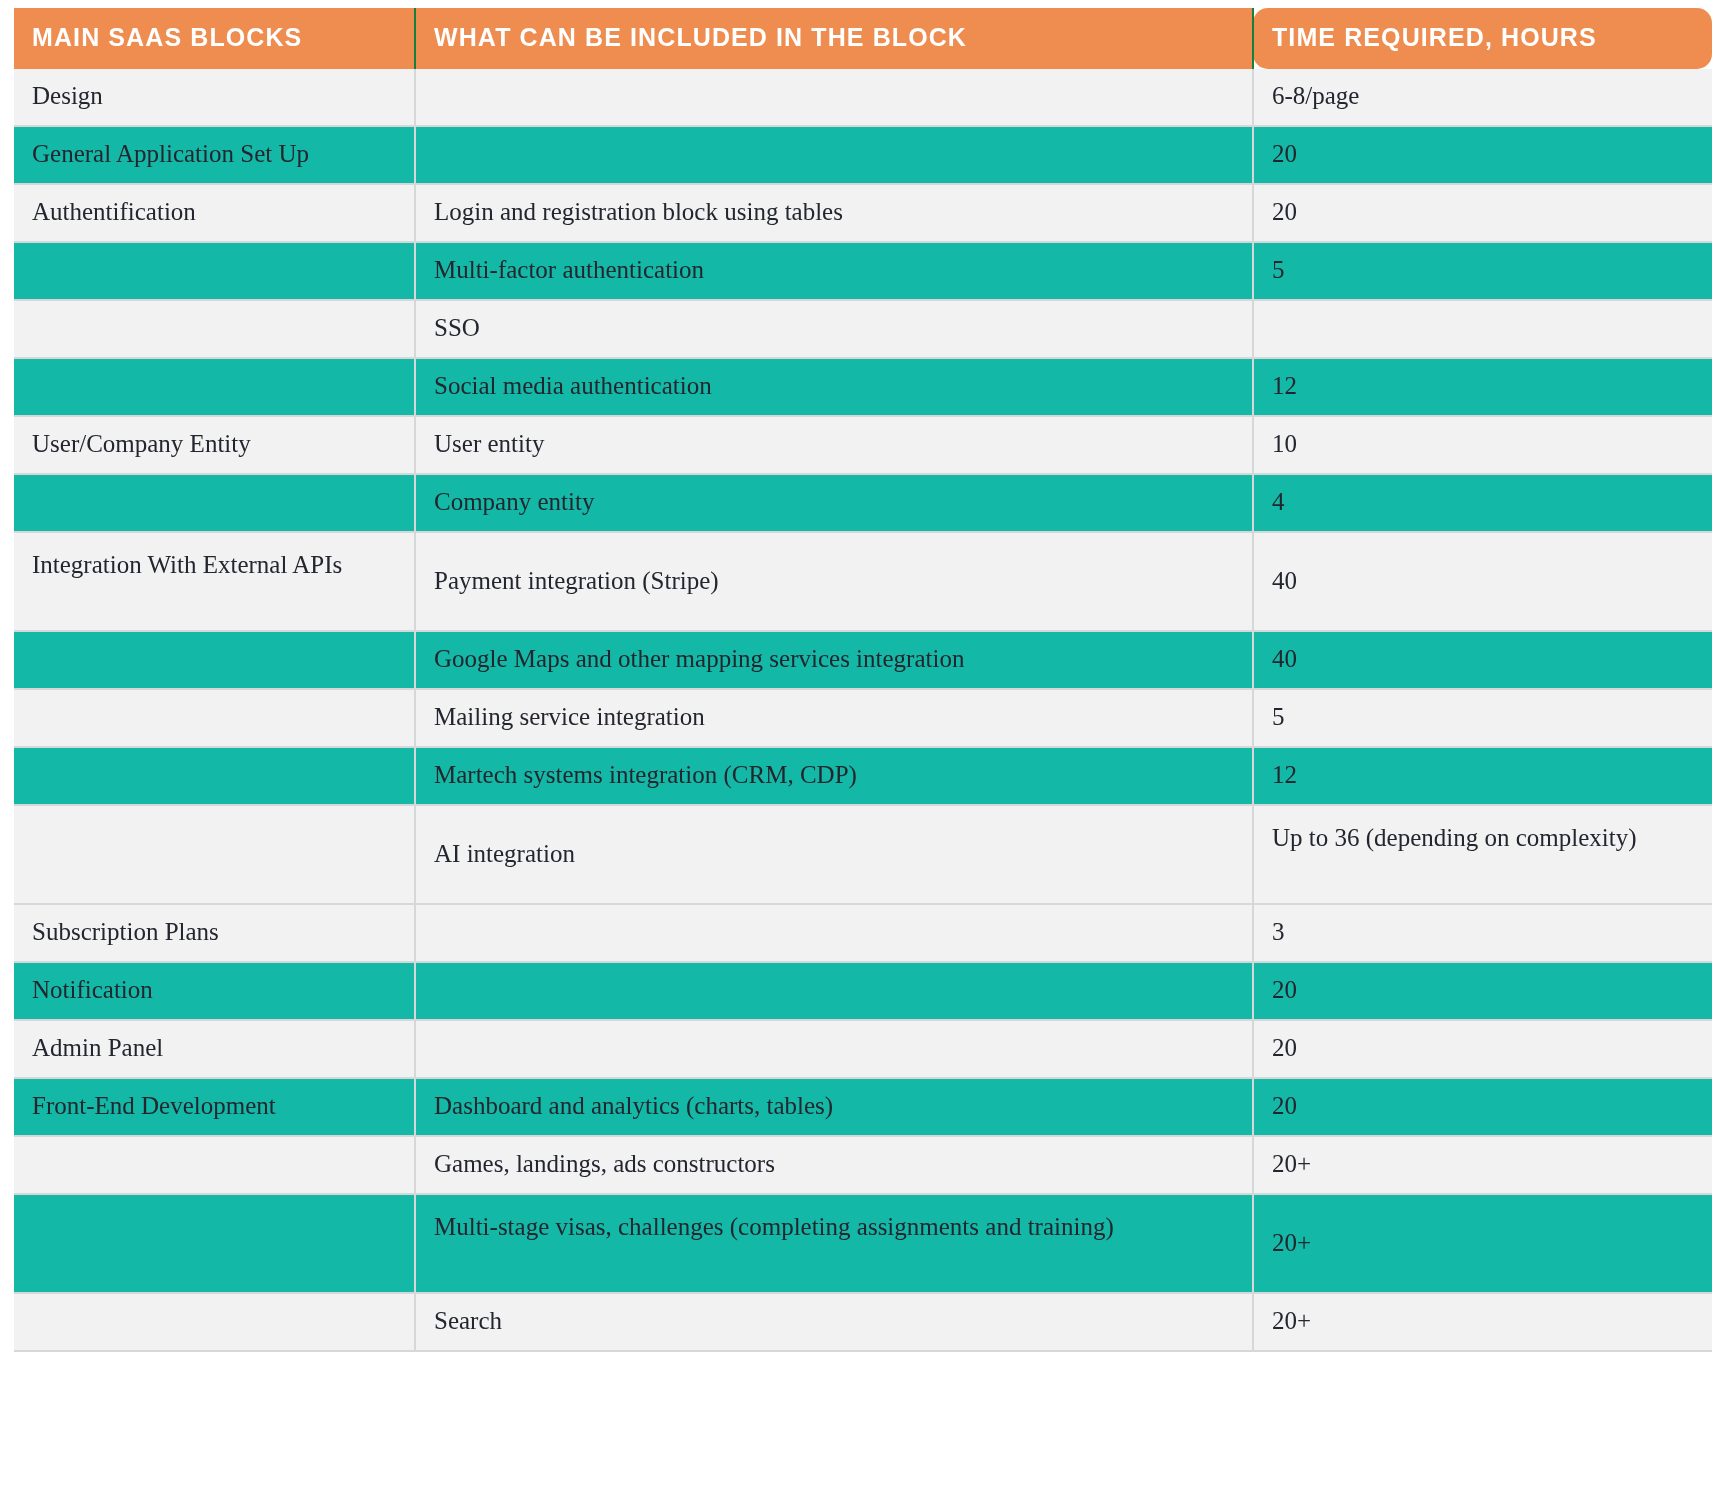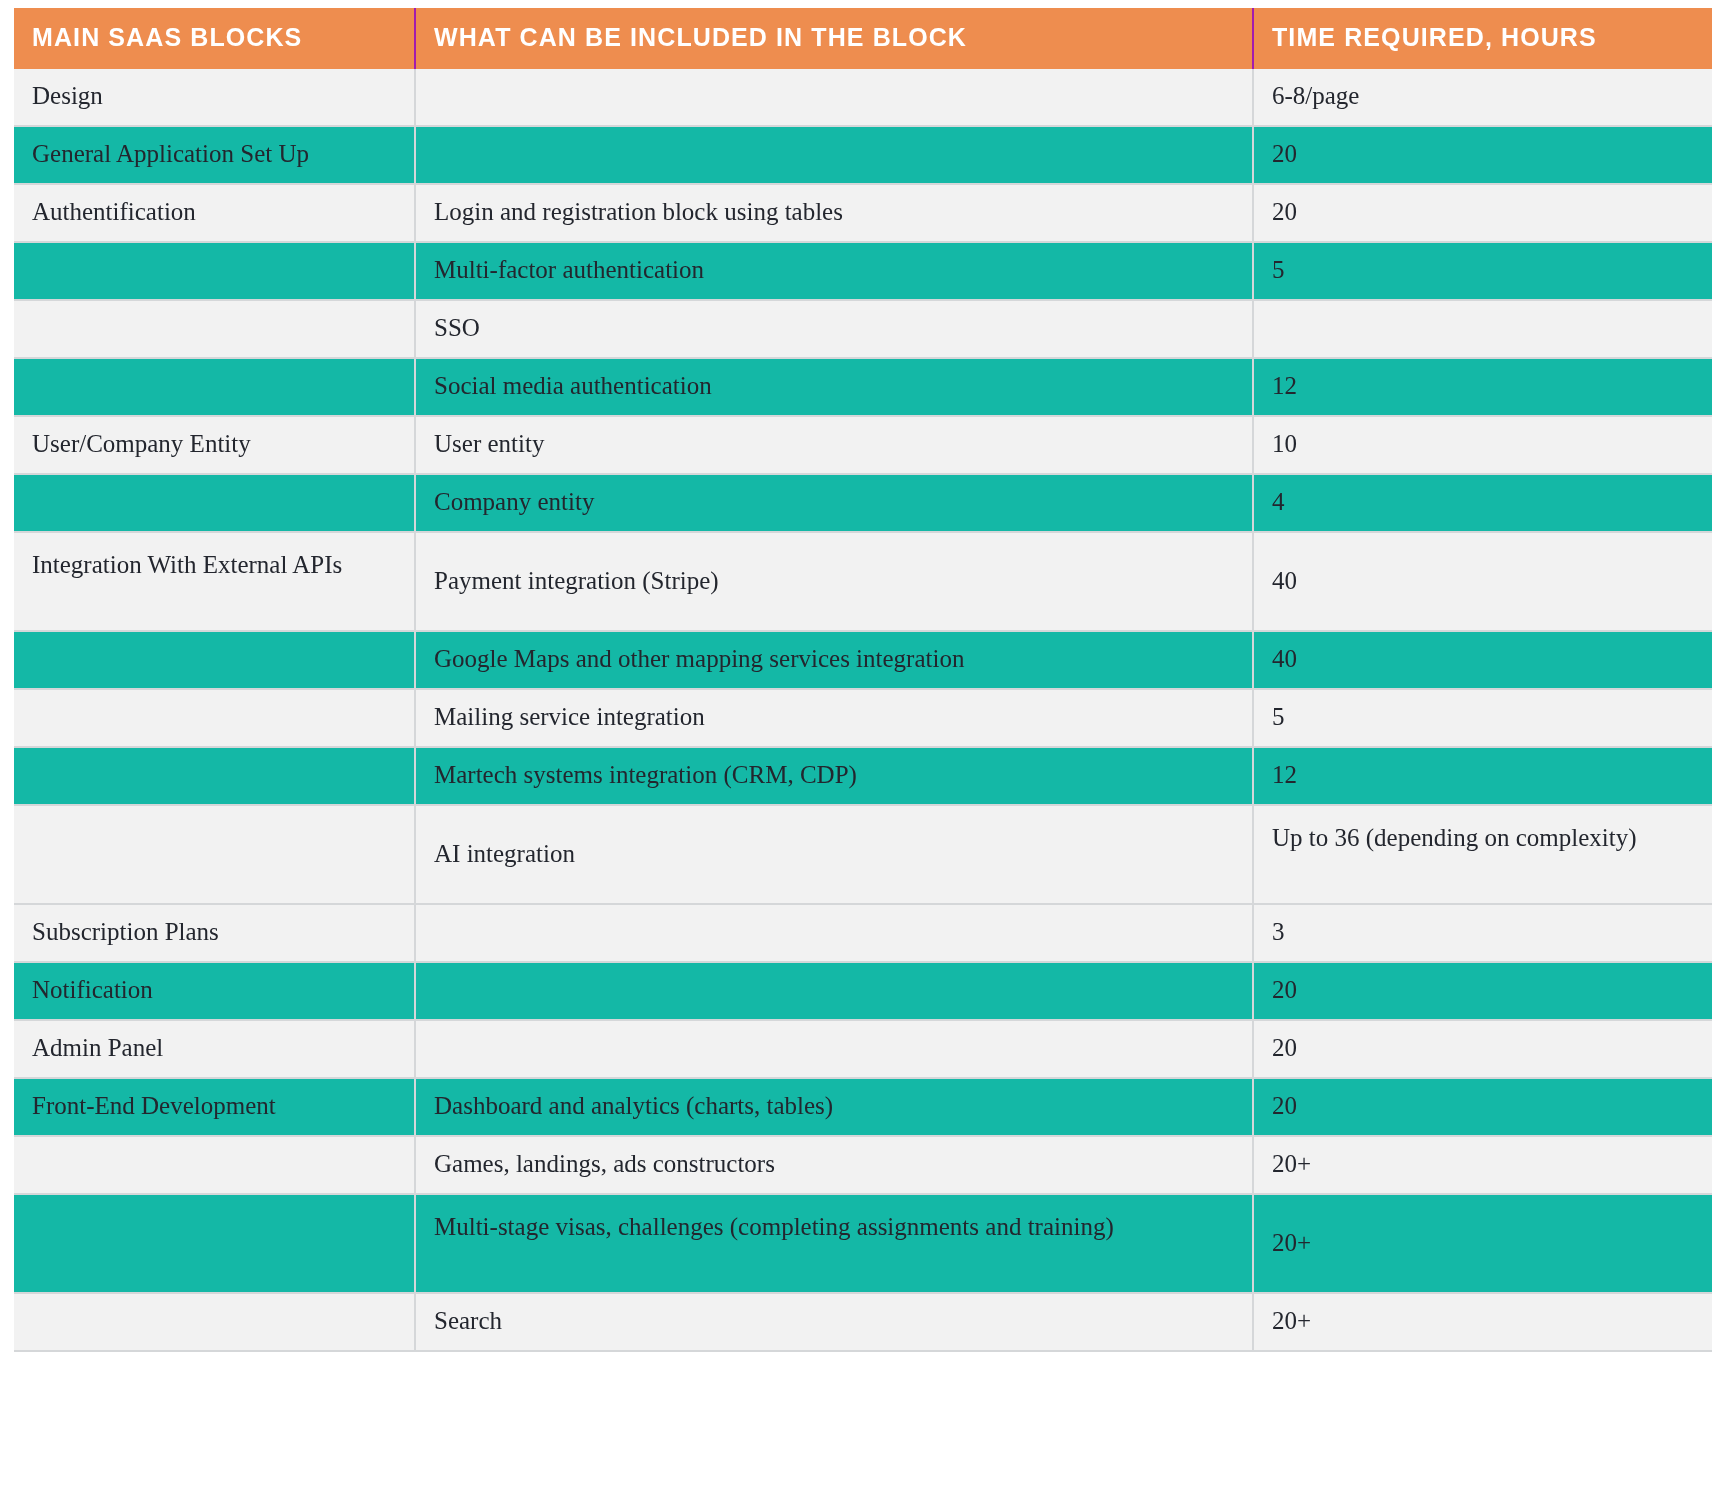--- a/index.html
+++ b/index.html
@@ -34,25 +34,25 @@
   thead th {
     background: #ee8d4f;
     color: #ffffff;
     font-family: "Liberation Sans", "DejaVu Sans", sans-serif;
     font-weight: bold;
     font-size: 25px;
     letter-spacing: 1.1px;
     text-align: left;
     padding: 16px 0 17px 18px;
     vertical-align: middle;
-    border-right: 2px solid #a21caf;
+    border-right: 2px solid #15803d;
     line-height: 1.1;
     white-space: nowrap;
   }
-  thead th.last { border-right: none; }
+  thead th.last { border-right: none; border-radius: 15px; }
 
   tbody td {
     font-family: "Liberation Serif", "DejaVu Serif", serif;
     font-size: 25px;
     color: #23262e;
     padding: 8px 18px 9px 18px;
     vertical-align: middle;
     border-right: 2px solid #d5d7d9;
     border-bottom: 2px solid #d5d7d9;
     line-height: 1.42;

